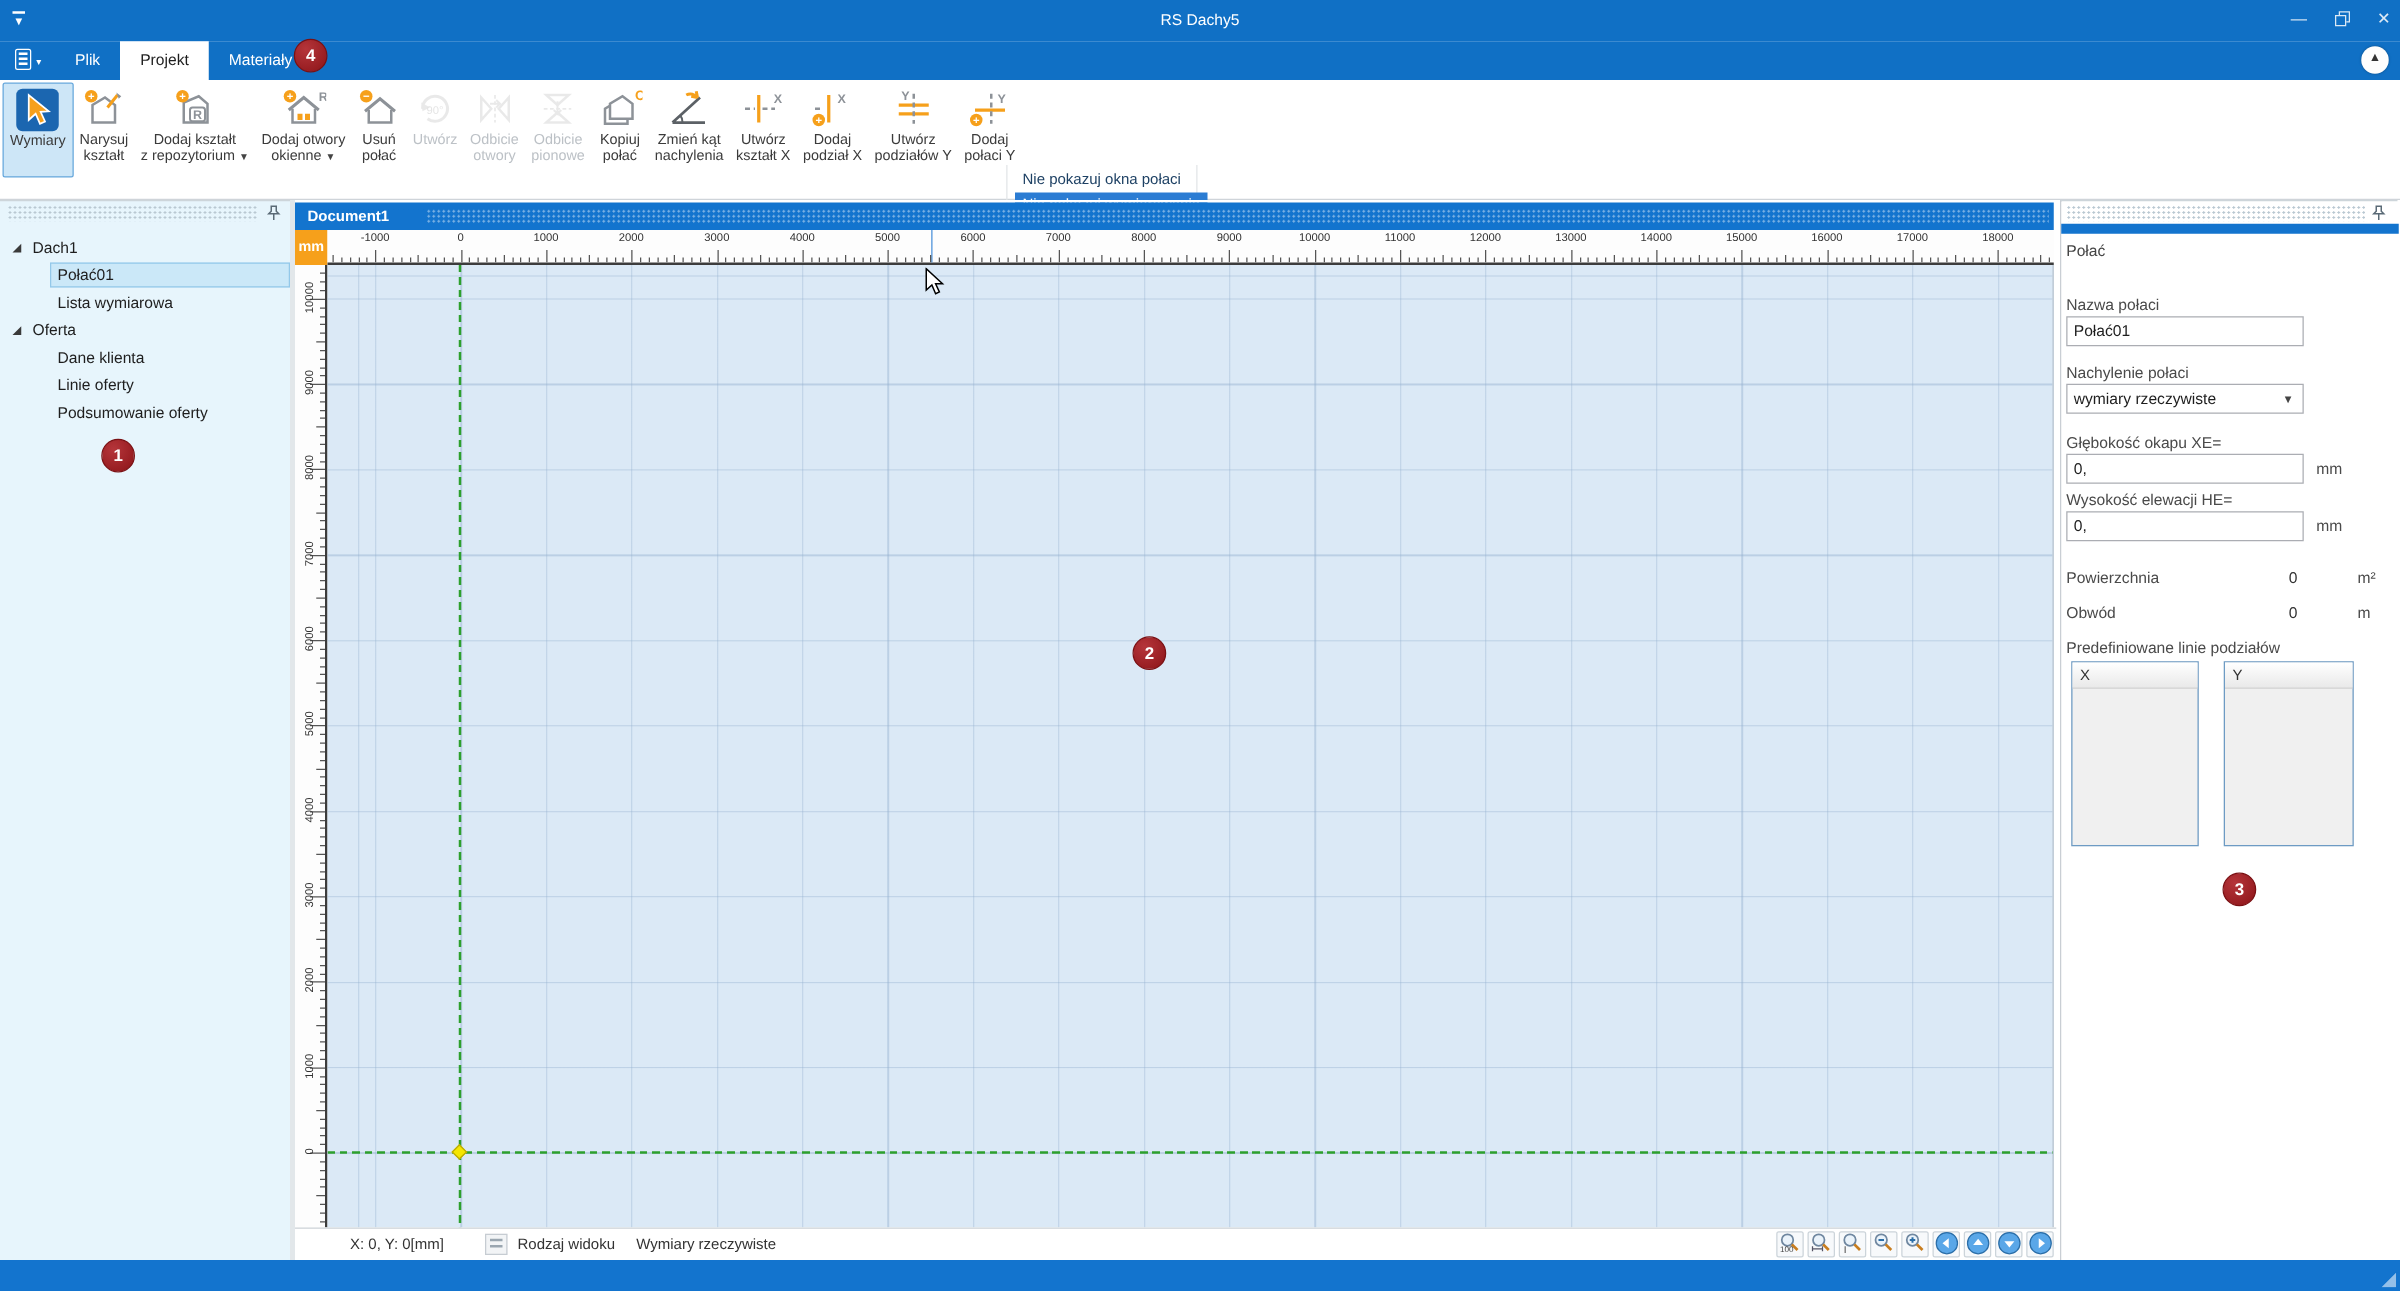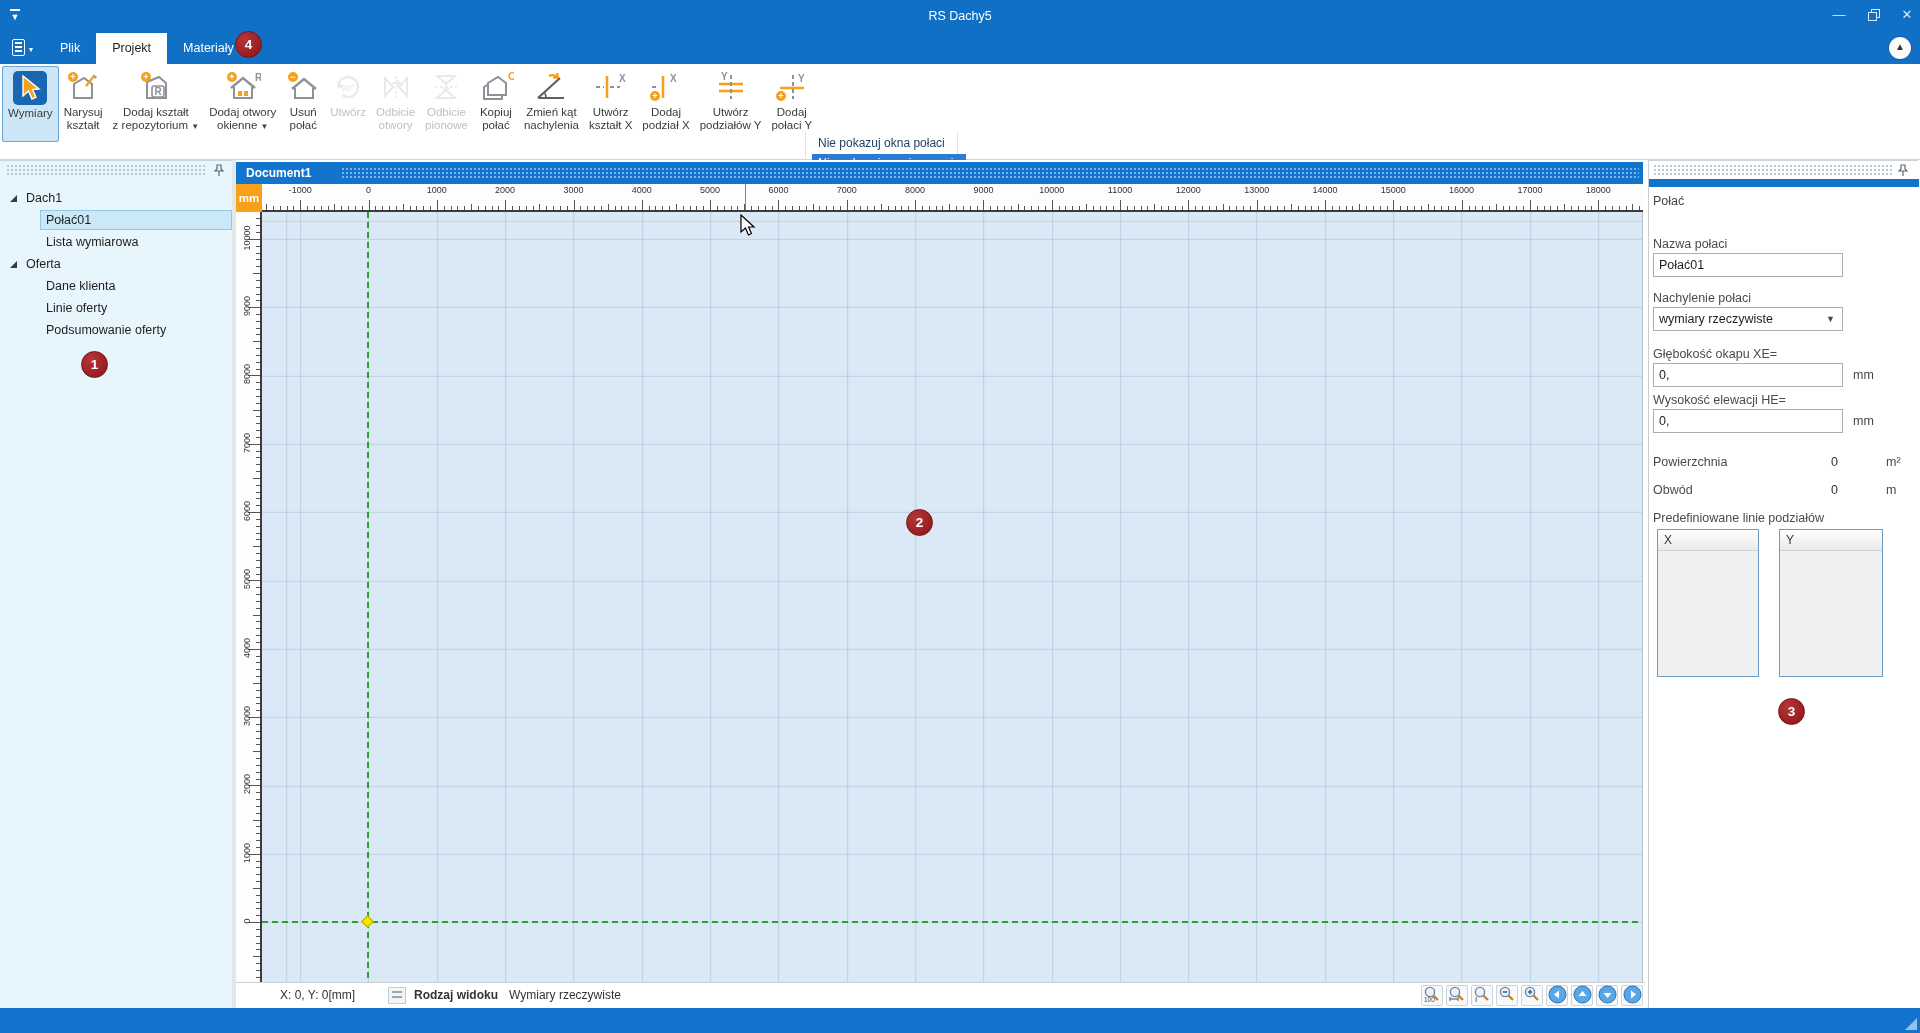--- a/index.html
+++ b/index.html
@@ -92,21 +92,21 @@
      background-image:repeating-linear-gradient(to right,#2DA02D 0 6px, transparent 6px 10px); }
   #origin-marker { position:absolute; left:101px; top:705px; width:9px; height:9px; background:#F5E600;
      border:1px solid #b9a800; transform:rotate(45deg); }
   #mouse-cursor { position:absolute; left:477px; top:2px; }
 
   
   #statusbar { left:236px; top:982px; width:1409px; height:26px; background:#fff; border-top:1px solid #ccd1d6; }
   #statusbar .txt { position:absolute; top:0; line-height:25px; font-size:12px; color:#333; white-space:nowrap; }
   #coords { left:44px; } #viewtype-icon { left:152px; top:4px; width:18px; height:17px; border:1px solid #c6ccd2; background:#f2f4f6; }
   #viewtype-icon i { display:block; height:2px; background:#9aa6b0; margin:3px 3px 0; }
-  #viewtype-label { left:178px;font-weight:bold; } #viewtype-value { left:273px; }
+  #viewtype-label { left:178px; } #viewtype-value { left:273px; }
   #zoombar { position:absolute; right:2px; top:2px; display:flex; gap:3px; }
   .zbtn { width:22px; height:21px; background:#f7f9fb; border:1px solid #ccd4da; border-radius:2px;
      display:flex; align-items:center; justify-content:center; }
 
   
   #rightpanel { left:1648px; top:160px; width:270px; height:848px; background:#fff; border-left:1px solid #c9ced4; border-top:1px solid #cdd5da; }
   #rightpanel .dotstrip { margin:3px 26px 0 4px; }
   #rightpanel .pin { right:8px; }
   #rp-accent { position:absolute; left:0; top:18px; width:270px; height:8px; background:#1374CE; }
   #rp-title { position:absolute; left:4px; top:33px; font-size:12.5px; color:#444; }

